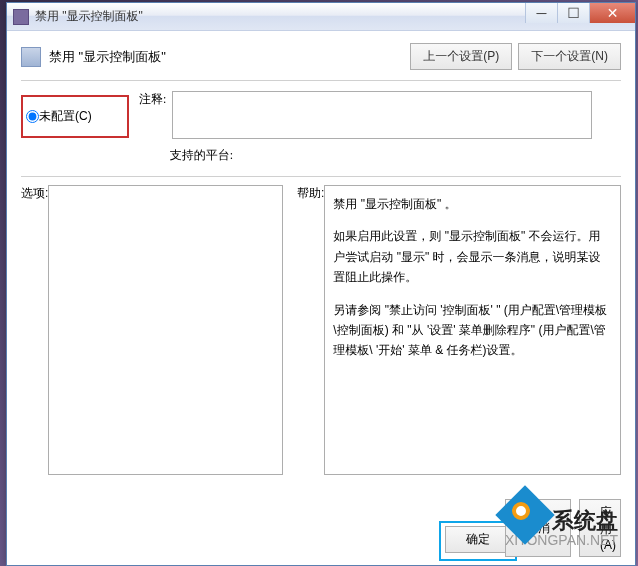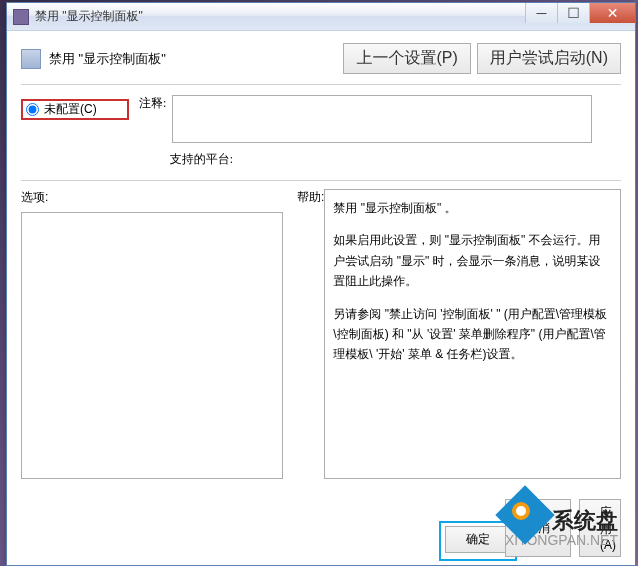--- a/index.html
+++ b/index.html
@@ -100,43 +100,42 @@
       color: #000;
     }
     .nav-buttons {
       display: flex;
       gap: 6px;
     }
     .nav-btn {
       padding: 4px 12px;
       border: 1px solid #adadad;
       background: linear-gradient(to bottom, #f8f8f8, #e8e8e8);
-      font-size: 16px;
+      font-size: 12px;
       cursor: pointer;
       color: #333;
     }
     .divider {
       height: 1px;
       background: #d0d0d0;
       margin-bottom: 10px;
     }
     .config-row {
       display: flex;
       gap: 10px;
       margin-bottom: 12px;
     }
     .radio-group {
       width: 108px;
       padding-top: 4px;
     }
     .radio-item {
       display: flex;
       align-items: center;
-      gap: 5px;
-      padding: 0 3px;
+      padding: 11px 3px;
       margin-bottom: 16px;
     }
     .radio-item.highlighted {
       border: 2px solid #c93030;
     }
     .radio-item input[type="radio"] {
       width: 13px;
       height: 13px;
     }
     .comment-section {
@@ -179,21 +178,21 @@
       margin: 10px 0 8px 0;
     }
     .content-row {
       display: flex;
       gap: 14px;
       height: 290px;
     }
     .options-col {
       width: 262px;
       display: flex;
-      flex-direction: column;
+      flex-direction: row;
     }
     .help-col {
       flex: 1;
       display: flex;
       flex-direction: row;
     }
     .section-label {
       margin-bottom: 6px;
     }
     .panel-box {
@@ -293,21 +292,21 @@
   </div>
 
   <div class="window-body">
     <div class="header-row">
       <div class="header-left">
         <div class="header-icon"></div>
         <div class="header-title">禁用 "显示控制面板"</div>
       </div>
       <div class="nav-buttons">
         <button class="nav-btn"><span>上一个设置(P)</span></button>
-        <button class="nav-btn"><span>用户尝试启动(N)</span></button>
+        <button class="nav-btn"><span>下一个设置(N)</span></button>
       </div>
     </div>
     <div class="divider"></div>
 
     <div class="config-row">
       <div class="radio-group">
         <label class="radio-item highlighted">
           <input type="radio" name="state" checked="" style="">
           <span class="radio-label">未配置(C)</span>
         </label>

